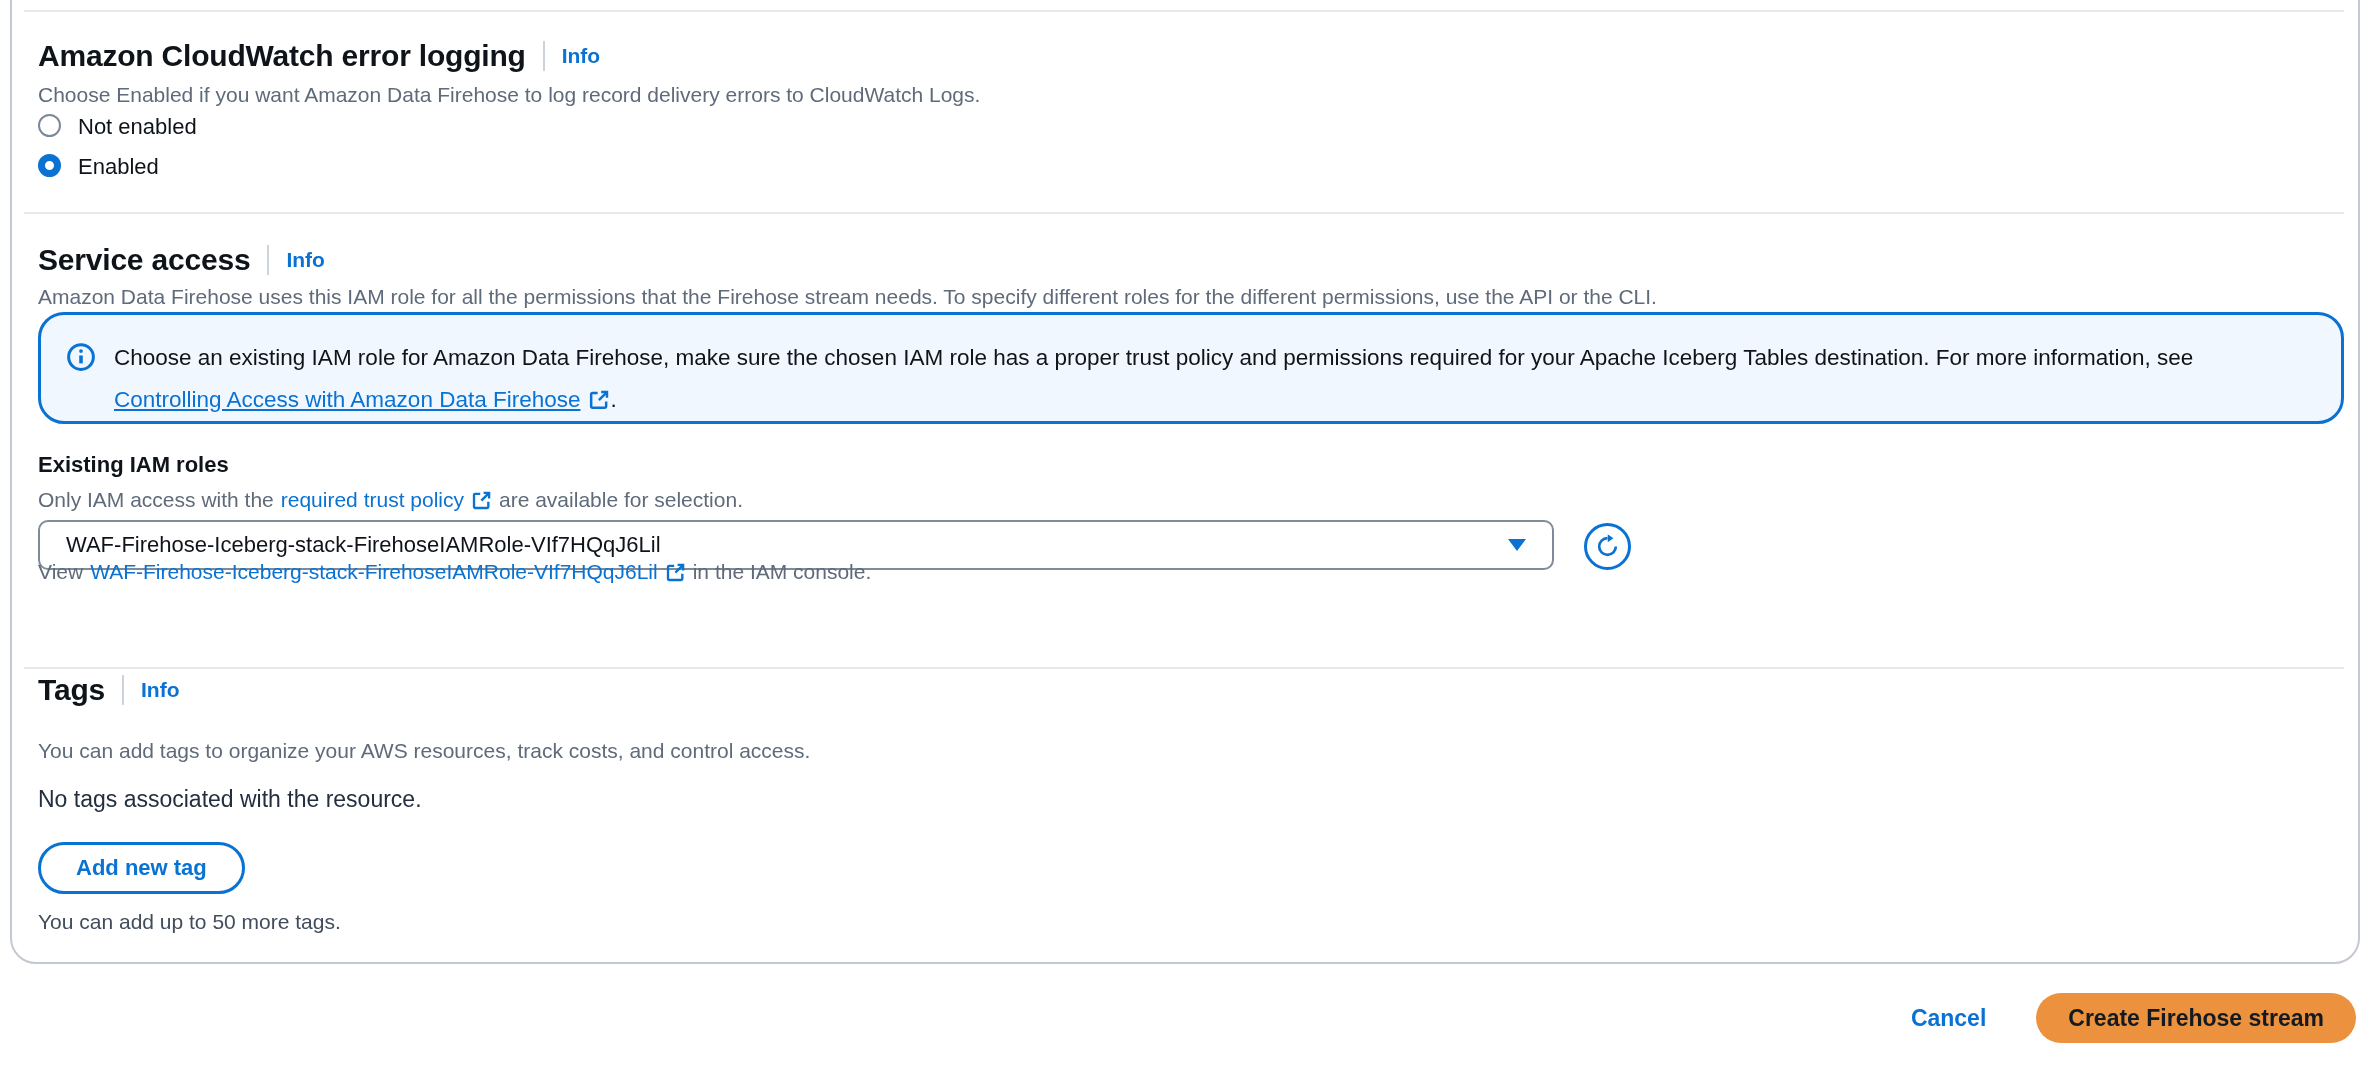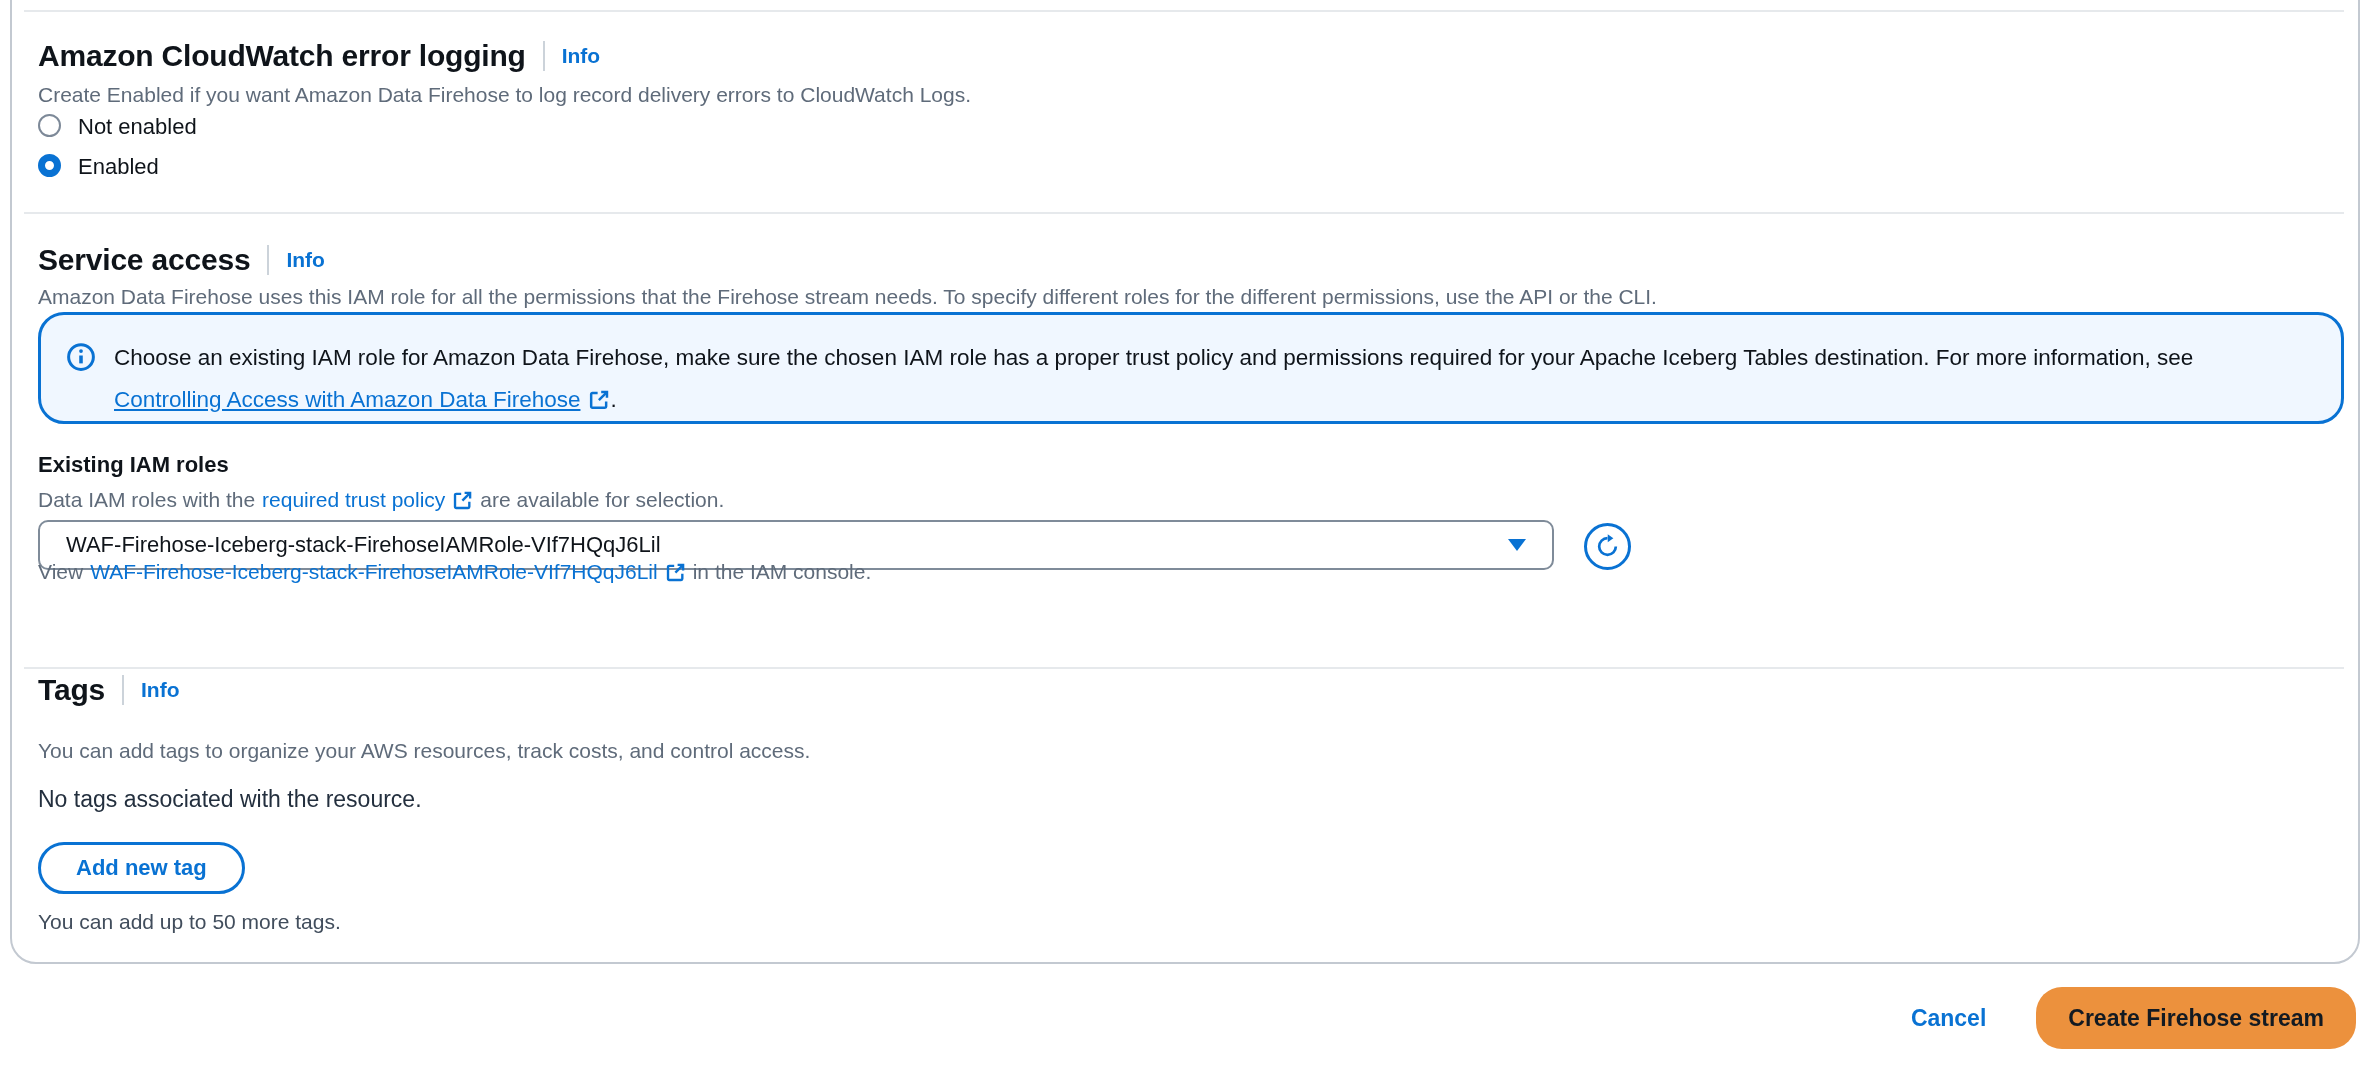--- a/index.html
+++ b/index.html
@@ -89,41 +89,41 @@
     color:var(--accent-blue);font-size:22px;font-weight:bold;cursor:pointer;
   }
   .limit-text{left:26px;font-size:21px;color:var(--body-text);}
 
   .footer{
     position:absolute;top:993px;right:24px;height:50px;
     display:flex;align-items:center;gap:50px;
   }
   .cancel-link{font-size:23px;font-weight:bold;color:var(--accent-blue);text-decoration:none;cursor:pointer;}
   .primary-btn{
-    height:62px;display:inline-flex;align-items:center;padding:0 32px;
+    height:50px;display:inline-flex;align-items:center;padding:0 32px;
     background:var(--primary-button-bg);color:var(--primary-button-text);
     border:none;border-radius:26px;font-size:23px;font-weight:bold;
     font-family:"Liberation Sans", sans-serif;cursor:pointer;
   }
   .ext-icon svg{display:block;}
 </style>
 </head>
 <body>
 
 <div class="page">
   <div class="card">
 
     <div class="divider d1"></div>
 
     <div class="hrow" style="top:74px;">
       <h2>Amazon CloudWatch error logging</h2>
       <span class="vsep"></span>
       <a class="info-link">Info</a>
     </div>
-    <div class="desc" style="top:118px;">Create Enabled if you want Amazon Data Firehose to log record delivery errors to CloudWatch Logs.</div>
+    <div class="desc" style="top:118px;">Choose Enabled if you want Amazon Data Firehose to log record delivery errors to CloudWatch Logs.</div>
 
     <div class="radio-option" style="top:152px;">
       <span class="radio-circle"></span>
       <span class="radio-label">Not enabled</span>
     </div>
     <div class="radio-option selected" style="top:192px;">
       <span class="radio-circle"></span>
       <span class="radio-label">Enabled</span>
     </div>
 
@@ -157,21 +157,21 @@
               </svg>
             </span>
           </a>
           <span>.</span>
         </div>
       </div>
     </div>
 
     <div class="field-label" style="top:490px;">Existing IAM roles</div>
     <div class="inline-row" style="top:526px;">
-      <span>Data IAM roles with the</span>
+      <span>Only IAM access with the</span>
       <a class="plain-link">
         <span>required trust policy</span>
         <span class="ext-icon">
           <svg width="21" height="21" viewBox="0 0 16 16" fill="none" stroke="currentColor" stroke-width="1.8">
             <path d="M13.2 9v3.8a.9.9 0 0 1-.9.9H3.2a.9.9 0 0 1-.9-.9V3.8a.9.9 0 0 1 .9-.9H7"></path>
             <path d="M9.6 2.2h4.2v4.2"></path>
             <path d="M13.6 2.4 7.9 8.1"></path>
           </svg>
         </span>
       </a>

